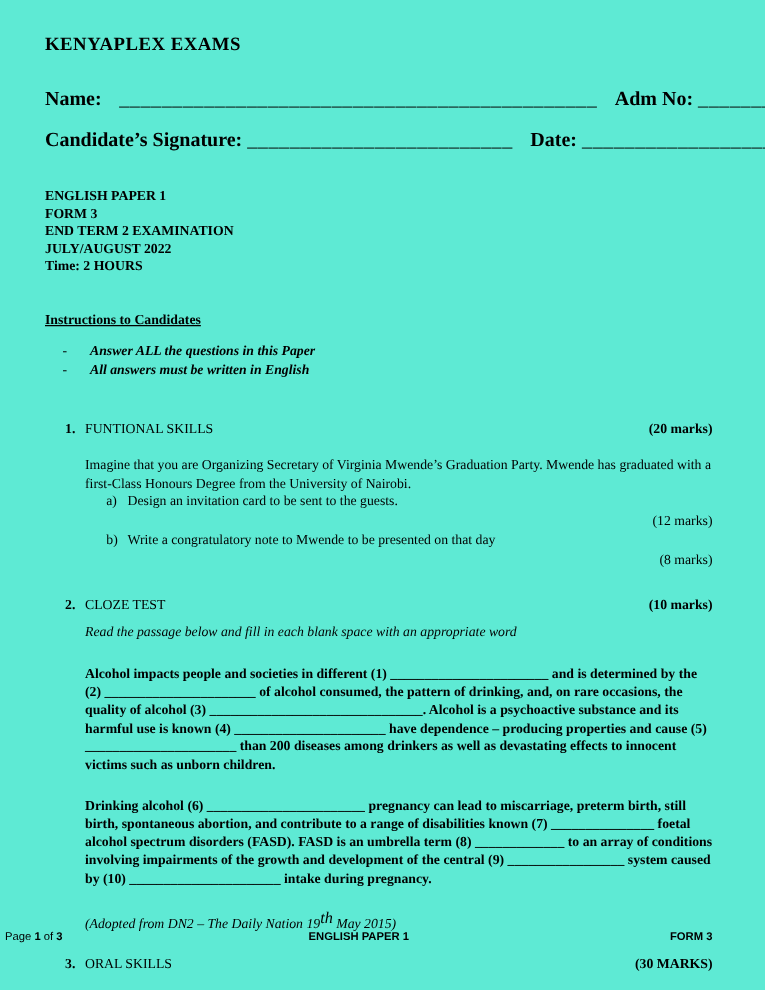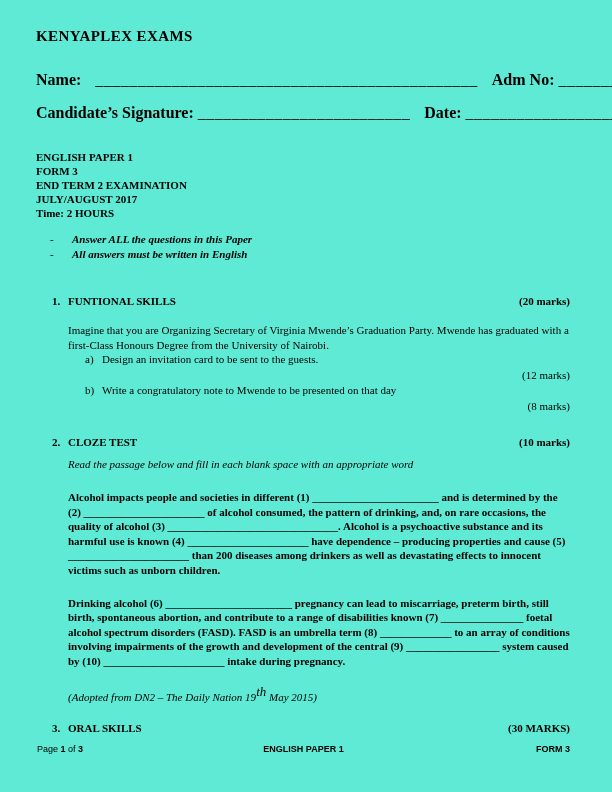--- a/index.html
+++ b/index.html
@@ -38,21 +38,21 @@
     font-weight: bold;
     text-decoration: underline;
   }
   .instr-list { margin-top: 12px; }
   .instr-item { display: flex; line-height: 15px; margin-left: 14px; }
   .instr-item .dash { width: 22px; }
   .instr-item .itxt { font-weight: bold; font-style: italic; }
 
   .q-head { display: flex; margin-top: 0; line-height: 14px; }
   .q-head .q-num { width: 16px; margin-left: 16px; font-weight: bold; }
-  .q-head .q-title { flex: 1; font-weight: bold; }
+  .q-head .q-title { flex: 1; font-weight: normal; }
   .q-head .q-marks { font-weight: bold; white-space: nowrap; }
 
   .q1-head { margin-top: 32px; }
   .q2-head { margin-top: 22px; }
   .q3-head { margin-top: 18px; }
 
   .q-body { margin-left: 32px; margin-top: 15px; line-height: 14.5px; }
 
   .sub-item { display: flex; margin-left: 49px; line-height: 14.5px; }
   .sub-item .sub-label { width: 17px; }
@@ -68,21 +68,21 @@
   .footer {
     position: absolute;
     left: 4px;
     right: 42px;
     bottom: 38px;
     display: flex;
     align-items: baseline;
     font-family: "Liberation Sans", sans-serif;
     font-size: 9px;
   }
-  .footer .f-left  { flex: 1; text-align: left; margin-left: 33px; }
+  .footer .f-left  { flex: 1; text-align: left; }
   .footer .f-center{ flex: 1; text-align: center; font-weight: bold; }
   .footer .f-right { flex: 1; text-align: right; font-weight: bold; }
 </style>
 </head>
 <body>
 
 <div class="page">
   <div class="content">
 
     <div class="title">KENYAPLEX EXAMS</div>
@@ -99,24 +99,25 @@
       <span class="lbl">Candidate’s Signature:</span>
       <span class="blank">_________________________</span>
       <span class="gap"></span><span class="lbl">Date:</span>
       <span class="blank">___________________________</span>
     </div>
 
     <div class="exam-info">
       <div>ENGLISH PAPER 1</div>
       <div>FORM 3</div>
       <div>END TERM 2 EXAMINATION</div>
-      <div>JULY/AUGUST 2017</div>
+      <div>JULY/AUGUST 2022</div>
       <div>Time: 2 HOURS</div>
     </div>
 
+    <div class="instr-heading">Instructions to Candidates</div>
 
     <div class="instr-list">
       <div class="instr-item">
         <span class="dash">-</span>
         <span class="itxt">Answer ALL the questions in this Paper</span>
       </div>
       <div class="instr-item">
         <span class="dash">-</span>
         <span class="itxt">All answers must be written in English</span>
       </div>

